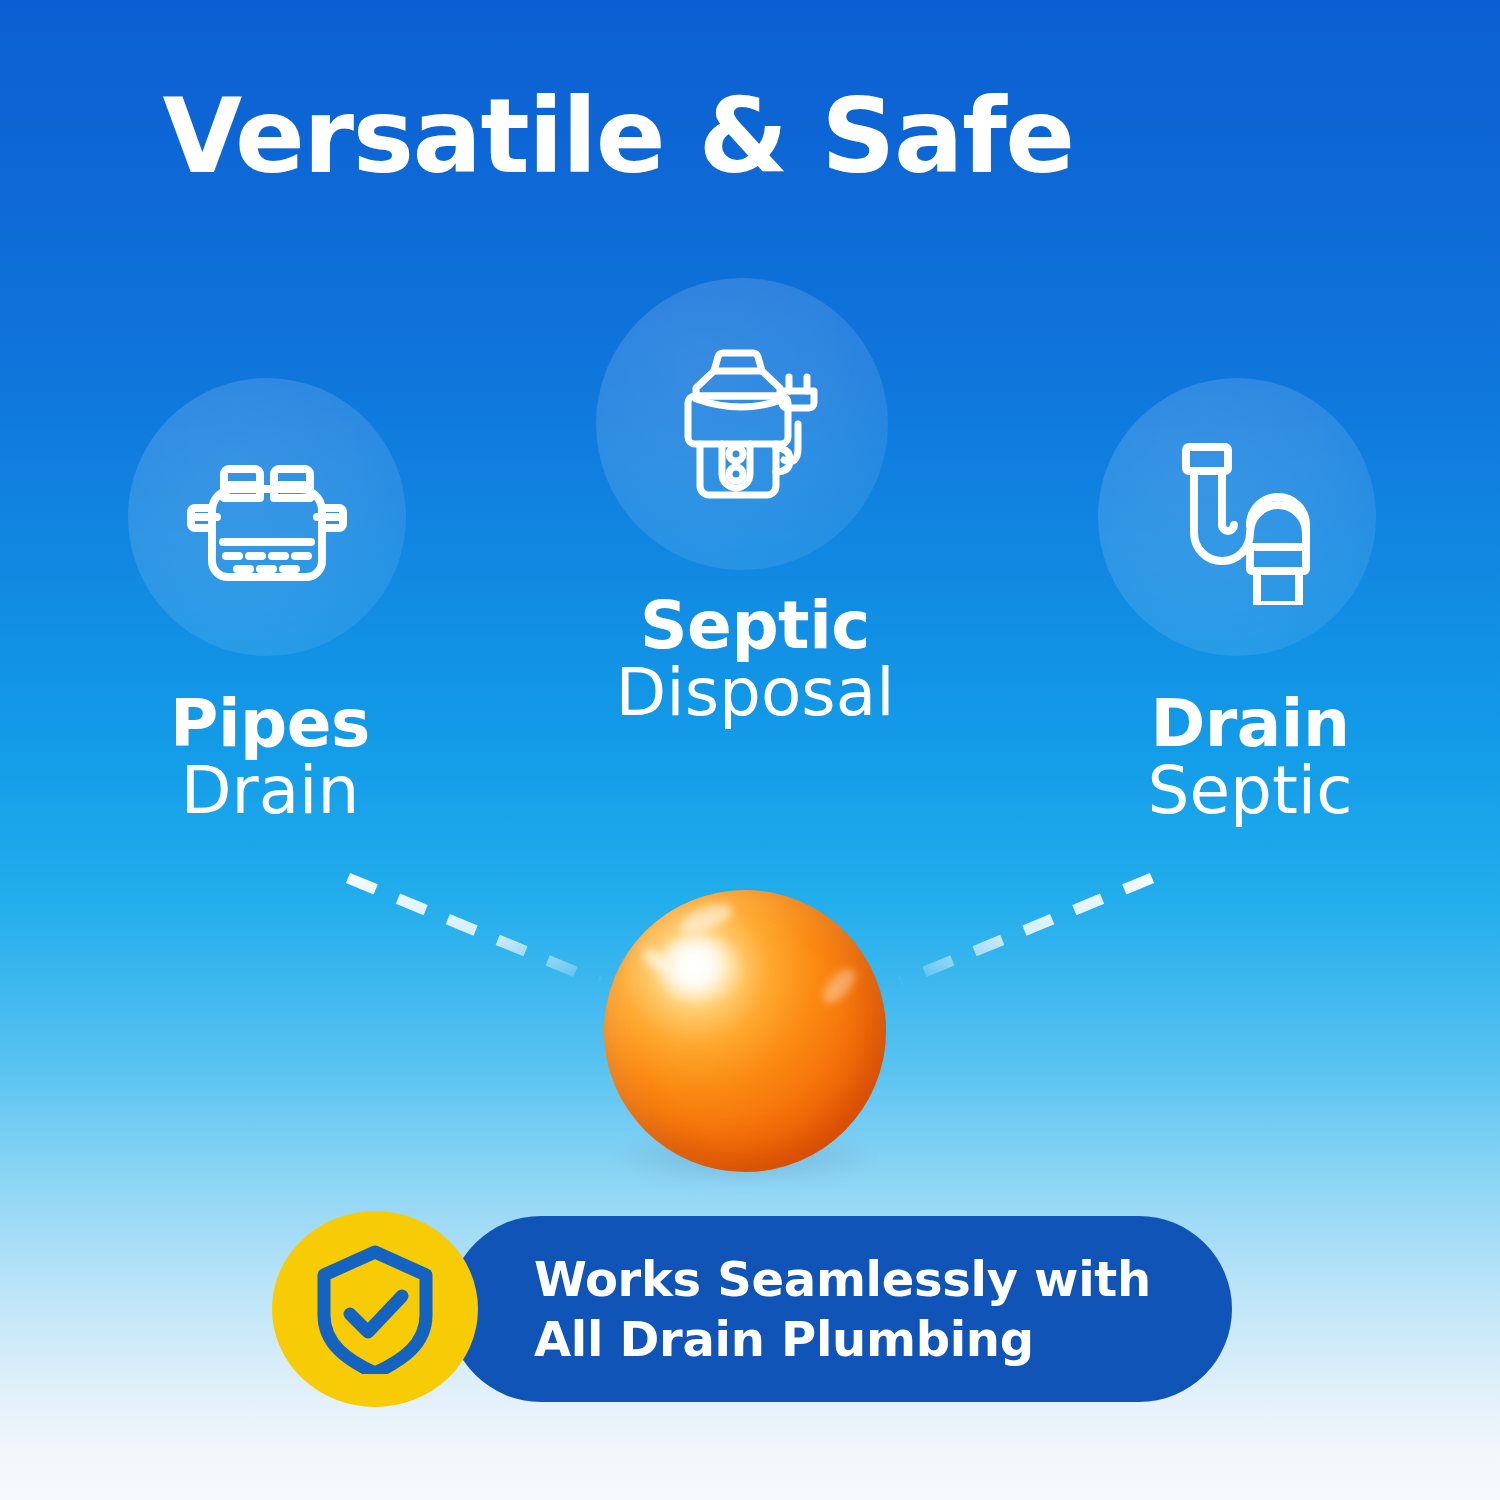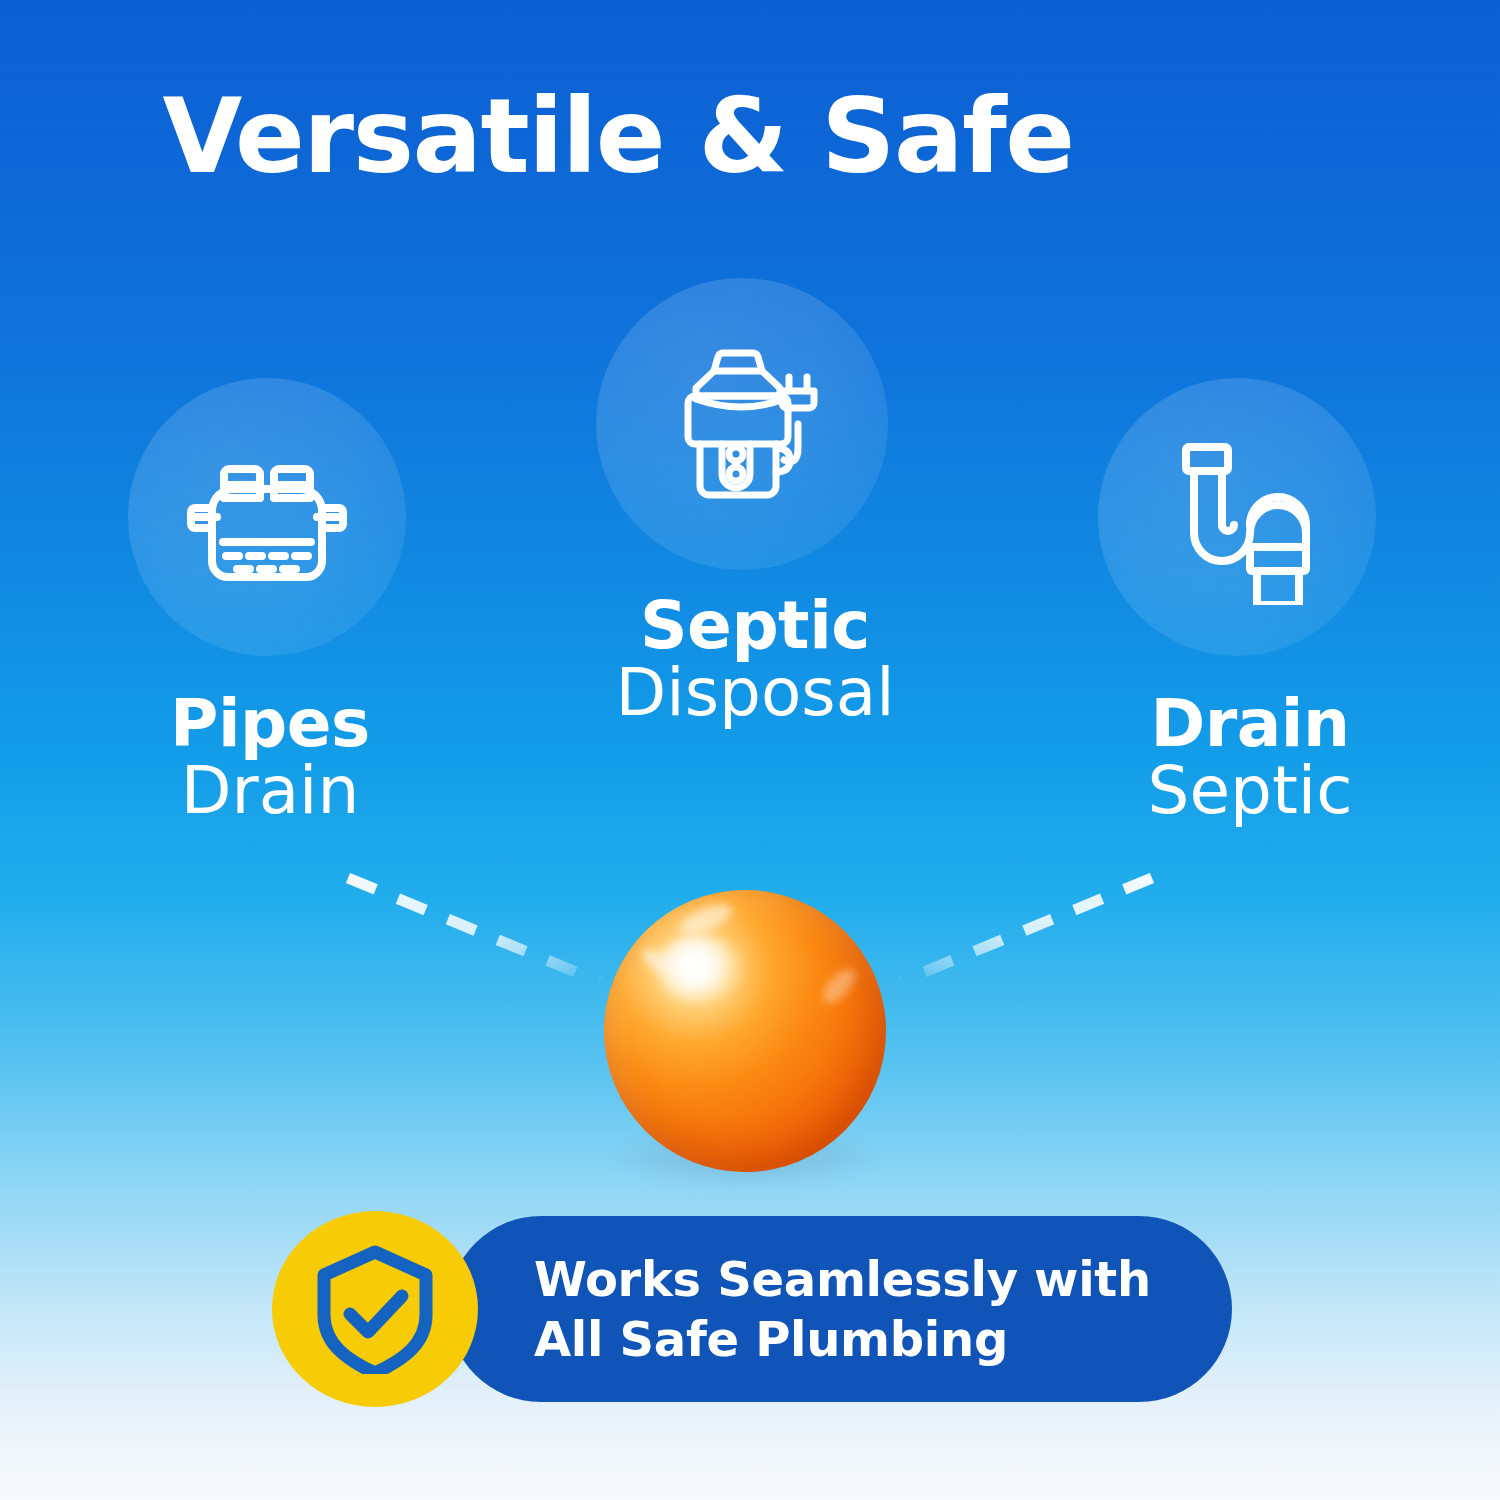--- a/index.html
+++ b/index.html
@@ -325,17 +325,17 @@
 
     <div id="banner-badge">
       <svg width="122" height="130" viewBox="0 0 122 130" fill="none" stroke="#1563C0" stroke-width="13" stroke-linecap="round" stroke-linejoin="round">
         <path d="M61 8 L112 31 v40 c0 29 -23 45 -51 58 C33 116 10 100 10 71 V31 Z"></path>
         <path d="M36 70 L54 88 L88 52"></path>
       </svg>
     </div>
 
     <div id="banner-text">
       <span>Works Seamlessly with</span>
-      <span>All Safe Plumbing</span>
+      <span>All Drain Plumbing</span>
     </div>
   </div>
 
 </div>
 
 </body></html>

